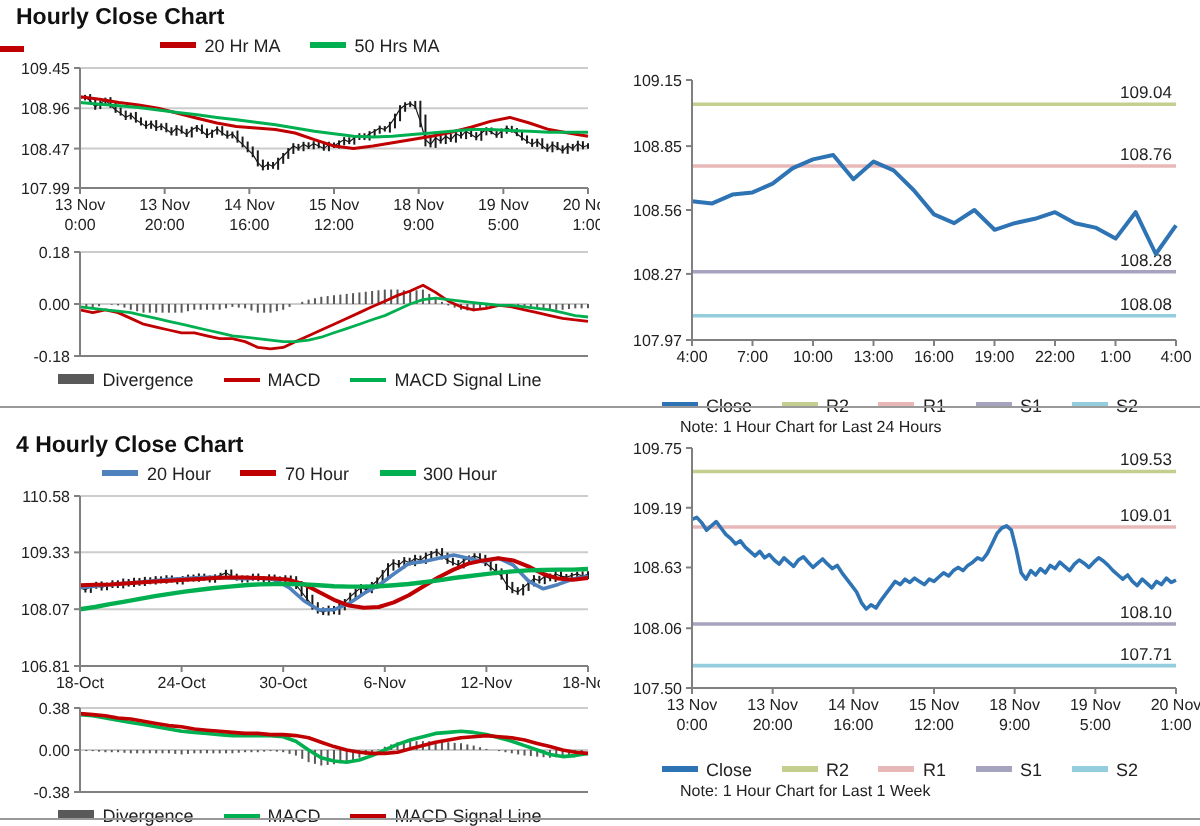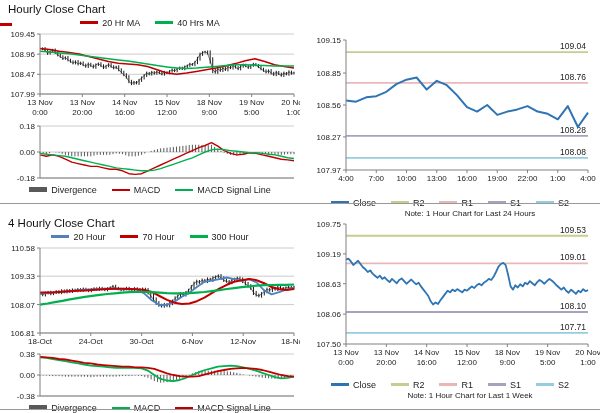--- a/index.html
+++ b/index.html
@@ -3,46 +3,46 @@
 <meta charset="utf-8">
 <style>
   html,body{margin:0;padding:0}
   body{width:600px;height:413px;position:relative;background:#fff;
        font-family:"Liberation Sans",sans-serif;overflow:hidden}
   .panel{position:absolute;box-sizing:border-box}
   #panel-tl{left:0;top:0;width:300px;height:203px}
   #panel-tr{left:300px;top:16px;width:300px;height:203px}
   #panel-bl{left:0;top:214px;width:300px;height:209px}
   #panel-br{left:300px;top:196px;width:300px;height:209px}
-  .chart-title{font-weight:normal;font-size:11.5px;color:#111;padding:3px 0 2px 8px;height:16px;box-sizing:border-box}
+  .chart-title{font-weight:bold;font-size:11.5px;color:#111;padding:3px 0 2px 8px;height:16px;box-sizing:border-box}
   .legend-row{display:flex;justify-content:center;align-items:center;gap:15px;
               font-size:9px;color:#222;height:13px;}
   .legend-item{display:flex;align-items:center;gap:4px;white-space:nowrap}
-  .note{font-size:8px;color:#222;text-align:center;padding-left:40px;height:11px}
+  .note{font-size:8px;color:#222;text-align:left;padding-left:40px;height:11px}
   .spacer16{height:16px}.spacer20{height:20px}
   .divider{position:absolute;left:0;width:600px;height:1px;background:#999}
   #divider-mid{top:203px}
   #divider-bottom{top:409px}
   #edge-artifact{position:absolute;left:0;top:23px;width:12px;height:3px;background:#C00000}
   .mount{display:block;line-height:0}
   svg text{font-family:"Liberation Sans",sans-serif}
 </style>
 </head>
 <body>
 
 <div class="panel" id="panel-tl">
   <div class="chart-title">Hourly Close Chart</div>
   <div class="legend-row">
       <span class="legend-item">
         <span class="swatch" style="display: inline-block; width: 18px; height: 3px; background: rgb(192, 0, 0);"></span>
         <span>20 Hr MA</span>
       </span>
       <span class="legend-item">
         <span class="swatch" style="display: inline-block; width: 18px; height: 3px; background: rgb(0, 176, 80);"></span>
-        <span>40 Hrs MA</span>
+        <span>50 Hrs MA</span>
       </span>
     </div>
   <div class="mount"><svg width="300" height="92" viewBox="0 0 300 92">
         <line x1="40" x2="294" y1="5" y2="5" stroke="#CCCCCC" stroke-width="1"></line>
         <line x1="37" x2="40" y1="5" y2="5" stroke="#808080" stroke-width="1"></line>
         <text x="35" y="8" text-anchor="end" font-size="8" fill="#222">109.45</text>
         <line x1="40" x2="294" y1="25.13698630137013" y2="25.13698630137013" stroke="#CCCCCC" stroke-width="1"></line>
         <line x1="37" x2="40" y1="25.13698630137013" y2="25.13698630137013" stroke="#808080" stroke-width="1"></line>
         <text x="35" y="28.13698630137013" text-anchor="end" font-size="8" fill="#222">108.96</text>
         <line x1="40" x2="294" y1="45.273972602739676" y2="45.273972602739676" stroke="#CCCCCC" stroke-width="1"></line>

